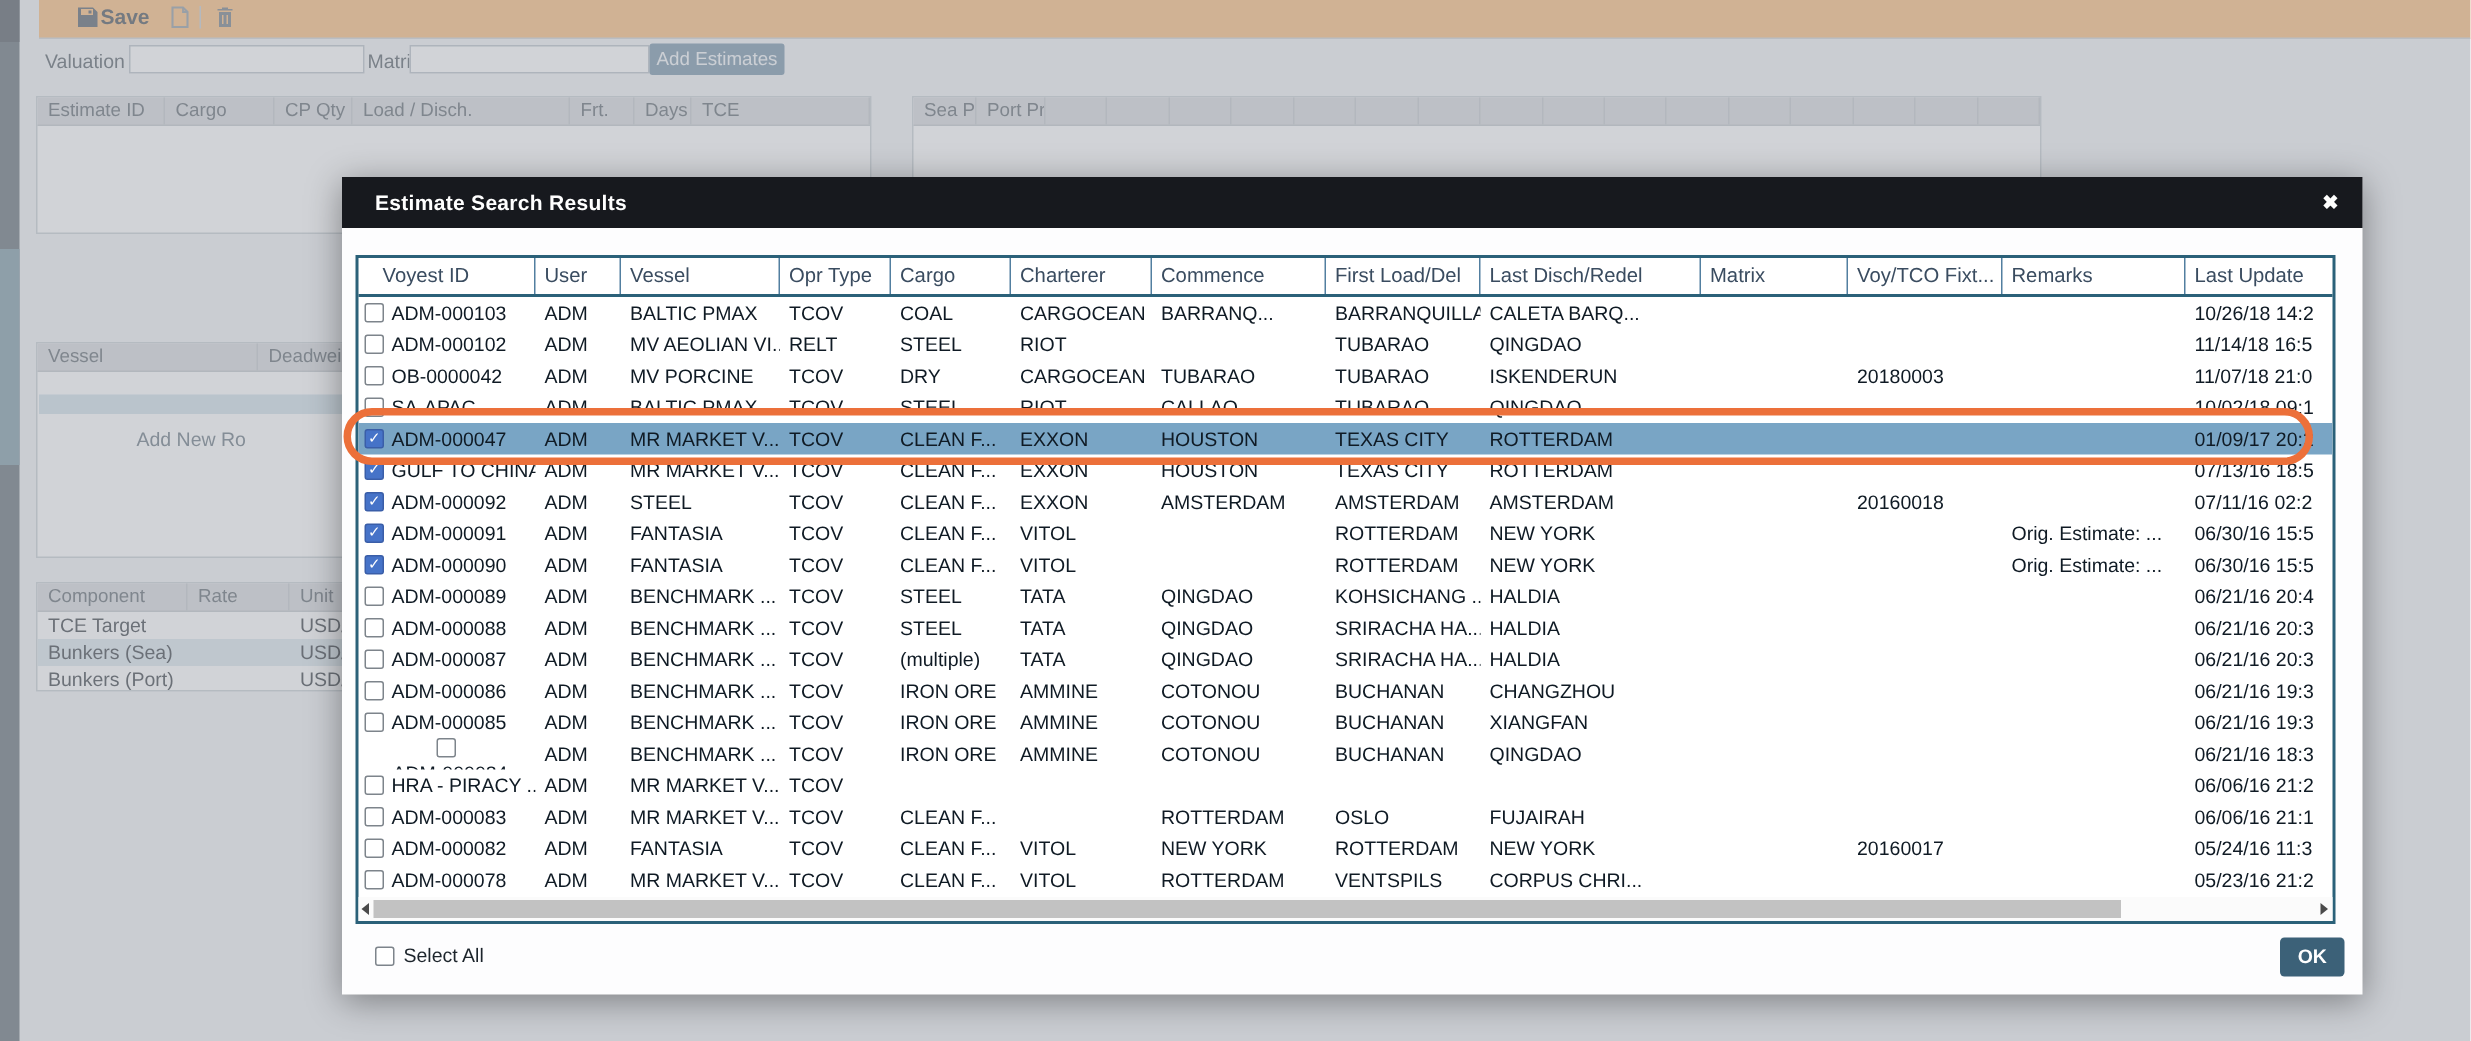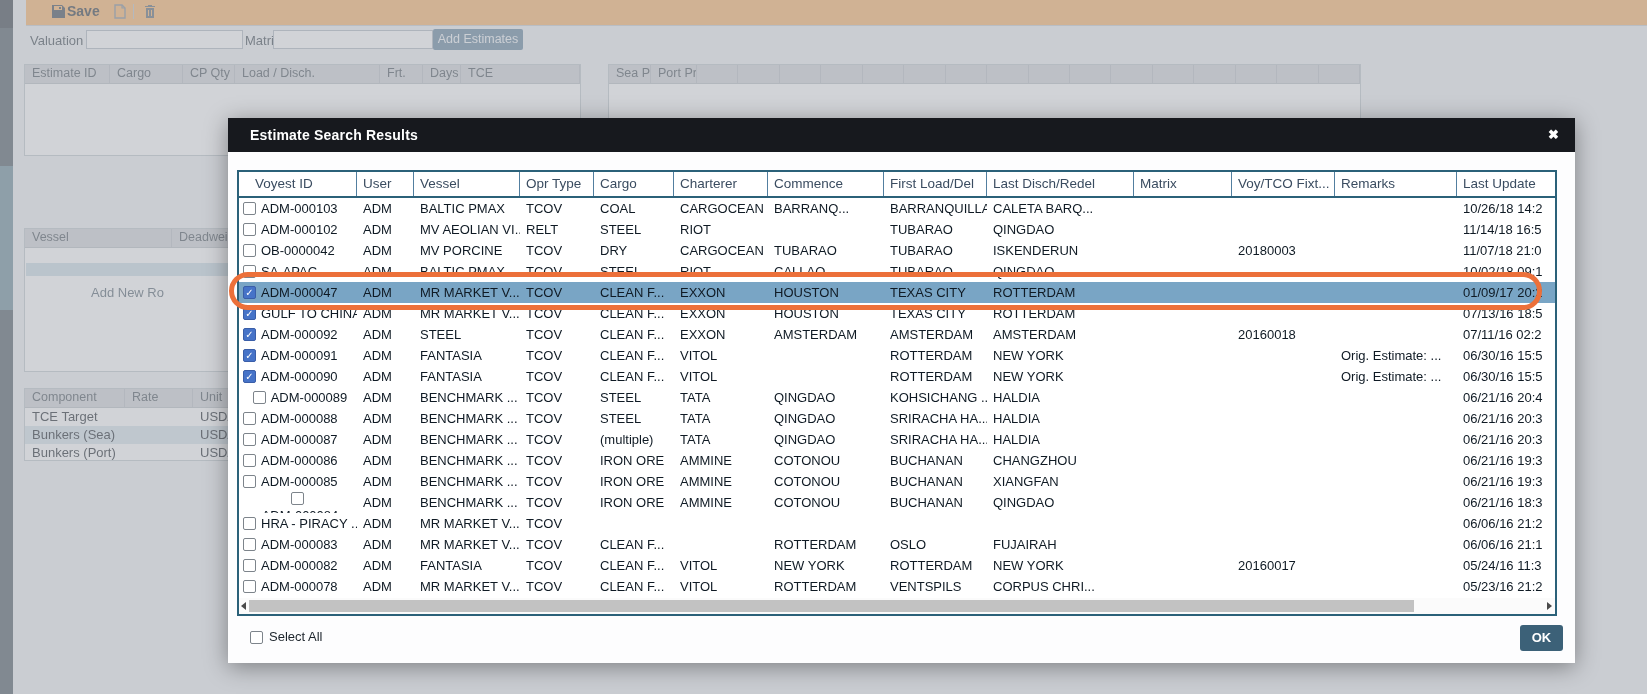--- a/index.html
+++ b/index.html
@@ -367,21 +367,21 @@
             <div class="g-cell" style="width: 94px;">VITOL</div>
             <div class="g-cell" style="width: 116px;"></div>
             <div class="g-cell" style="width: 103px;">ROTTERDAM</div>
             <div class="g-cell" style="width: 147px;">NEW YORK</div>
             <div class="g-cell" style="width: 98px;"></div>
             <div class="g-cell" style="width: 103px;"></div>
             <div class="g-cell" style="width: 122px;">Orig. Estimate: ...</div>
             <div class="g-cell" style="width: 96px; flex: 1 1 0%;">06/30/16 15:5</div>
           </div>
           <div class="g-row">
-            <div class="g-cell first" style="width: 118px; justify-content: center;">
+            <div class="g-cell first" style="width: 118px;">
               <span class="cb"></span>
               <span>ADM-000089</span>
             </div>
             <div class="g-cell" style="width: 57px;">ADM</div>
             <div class="g-cell" style="width: 106px;">BENCHMARK ...</div>
             <div class="g-cell" style="width: 74px;">TCOV</div>
             <div class="g-cell" style="width: 80px;">STEEL</div>
             <div class="g-cell" style="width: 94px;">TATA</div>
             <div class="g-cell" style="width: 116px;">QINGDAO</div>
             <div class="g-cell" style="width: 103px;">KOHSICHANG ...</div>

